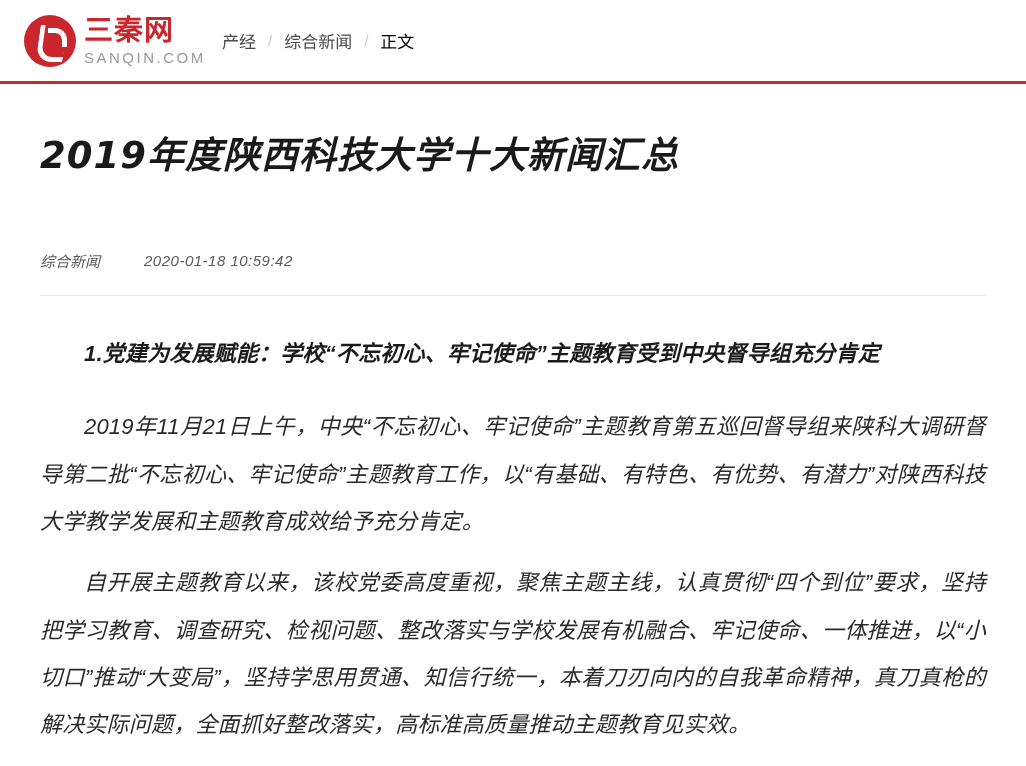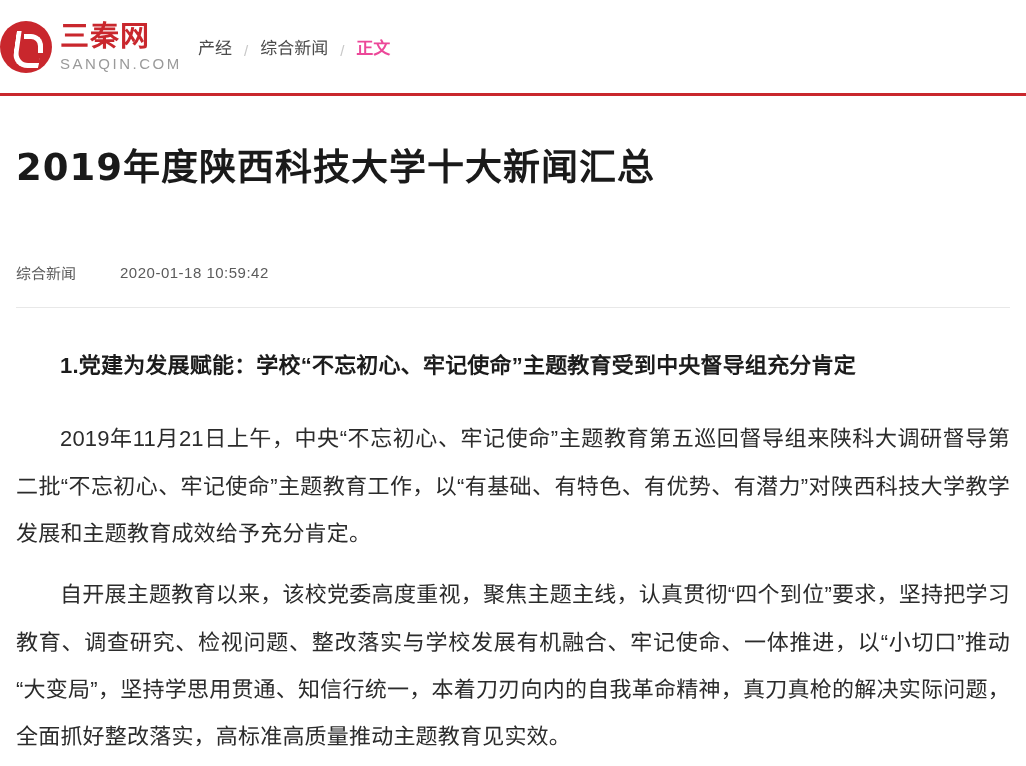--- a/index.html
+++ b/index.html
@@ -12,23 +12,24 @@
   }
   body {
     width: 1026px;
     height: 766px;
     overflow: hidden;
     color: #222;
   }
 
   
   .header {
-    height: 96px;
+    height: 84px;
     display: flex;
     align-items: center;
+    padding-left: 24px;
     border-bottom: 3px solid #c9272d;
     background: #fff;
   }
   .logo {
     display: flex;
     align-items: center;
     width: 160px;
     flex: 0 0 160px;
   }
   .logo-mark {
@@ -72,41 +73,42 @@
   .logo-en {
     font-size: 15px;
     color: #9a9a9a;
     letter-spacing: 2.5px;
     margin-top: 5px;
   }
 
   .breadcrumb {
     margin-left: 38px;
     display: flex;
-    align-items: flex-end;
+    align-items: center;
     font-size: 17px;
     color: #4a4a4a;
   }
   .breadcrumb a {
     color: #4a4a4a;
     text-decoration: none;
   }
   .breadcrumb .sep {
     margin: 0 12px;
     color: #c8c8c8;
     font-size: 15px;
   }
   .breadcrumb .current {
-    color: #ec4899;
-    font-weight: bold;
+    color: #000000;
+    font-weight: normal;
   }
 
   
   .article {
-    padding: 0 16px;
+    padding: 0 40px;
+    font-style: italic;
   }
   .title {
     margin: 48px 0 0 0;
     font-size: 37px;
     line-height: 1.3;
     font-weight: bold;
     color: #1a1a1a;
     letter-spacing: 1px;
     font-family: "DejaVu Sans", "Liberation Sans", sans-serif;
   }

